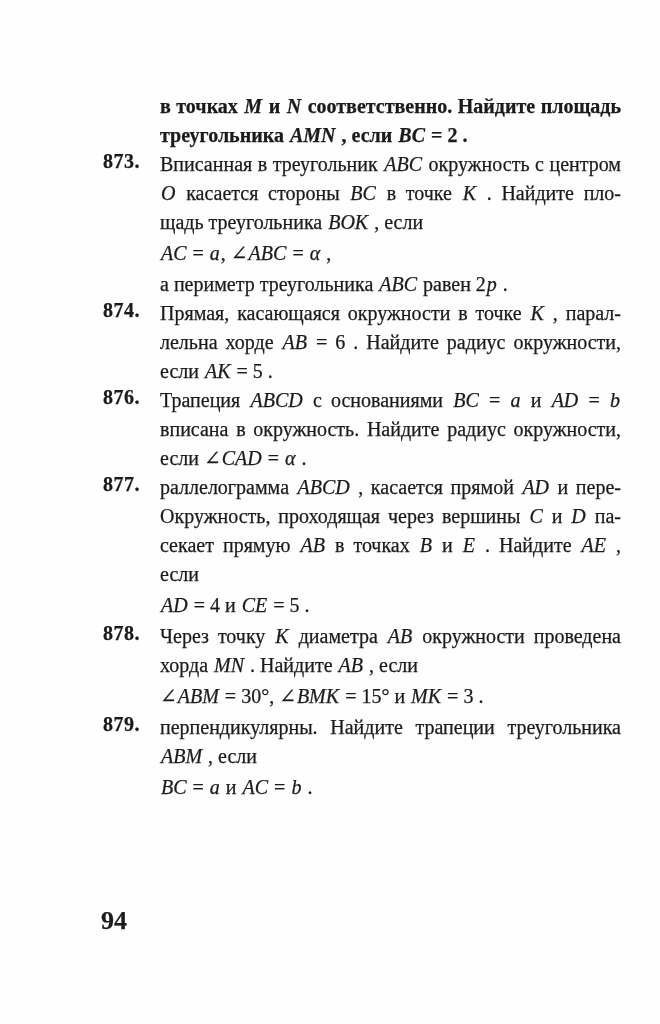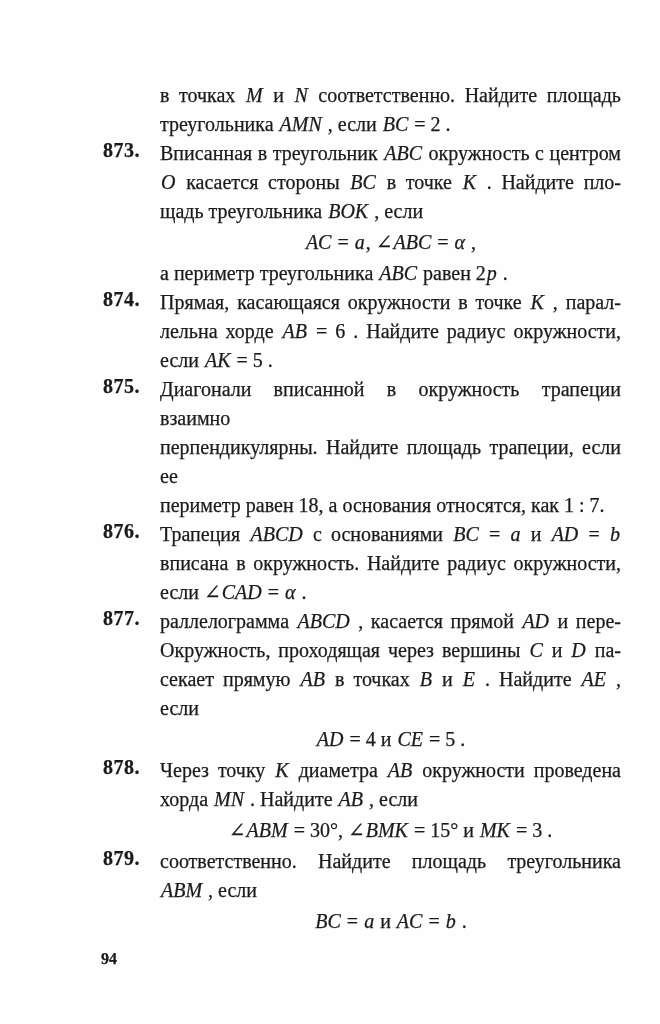--- a/index.html
+++ b/index.html
@@ -28,46 +28,44 @@
   .line {
     line-height: 29px;
     white-space: normal;
   }
   .just {
     text-align: justify;
     text-align-last: justify;
   }
   .formula {
     line-height: 29px;
-    text-align: center;
     margin: 2px 0 2px 0;
   }
   .problem {
     position: relative;
   }
-  .intro { margin-top: 5px; }
+  .intro { margin-top: 16px; font-weight: bold; }
   .pnum {
     position: absolute;
     left: -57px;
     top: 0;
     font-weight: 700;
     letter-spacing: 0.5px;
   }
   i {
     font-style: italic;
     font-family: "Liberation Serif", "DejaVu Serif", serif;
     padding: 0 1px;
   }
   .pagenum {
     position: absolute;
     left: 101px;
     top: 906px;
     font-weight: 700;
-    font-size: 16px;
-    margin-top: 44px;
+    font-size: 26px;
   }
 </style>
 </head>
 <body>
 
 <div class="sheet">
   <div class="text-col">
     <div class="intro" id="intro">
         <div class="line just">в точках <i>M</i> и <i>N</i> соответственно. Найдите площадь</div>
         <div class="line">треугольника <i>AMN</i> , если <i>BC</i> = 2 .</div>
@@ -81,26 +79,20 @@
           <div class="formula"><i>AC</i> = <i>a</i>, ∠<i>ABC</i> = <i>α</i> ,</div>
           <div class="line">а периметр треугольника <i>ABC</i> равен 2<i>p</i> .</div>
         </div>
         <div class="problem">
           <span class="pnum">874.</span>
           <div class="line just">Прямая, касающаяся окружности в точке <i>K</i> , парал-</div>
           <div class="line just">лельна хорде <i>AB</i> = 6 . Найдите радиус окружности,</div>
           <div class="line">если <i>AK</i> = 5 .</div>
         </div>
         <div class="problem">
-          <span class="pnum">875.</span>
-          <div class="line just">Диагонали вписанной в окружность трапеции взаимно</div>
-          <div class="line just">перпендикулярны. Найдите площадь трапеции, если ее</div>
-          <div class="line">периметр равен 18, а основания относятся, как 1 : 7.</div>
-        </div>
-        <div class="problem">
           <span class="pnum">876.</span>
           <div class="line just">Трапеция <i>ABCD</i> с основаниями <i>BC</i> = <i>a</i> и <i>AD</i> = <i>b</i></div>
           <div class="line just">вписана в окружность. Найдите радиус окружности,</div>
           <div class="line">если ∠<i>CAD</i> = <i>α</i> .</div>
         </div>
         <div class="problem">
           <span class="pnum">877.</span>
           <div class="line just">раллелограмма <i>ABCD</i> , касается прямой <i>AD</i> и пере-</div>
           <div class="line just">Окружность, проходящая через вершины <i>C</i> и <i>D</i> па-</div>
           <div class="line just">секает прямую <i>AB</i> в точках <i>B</i> и <i>E</i> . Найдите <i>AE</i> ,</div>
@@ -108,20 +100,20 @@
           <div class="formula"><i>AD</i> = 4 и <i>CE</i> = 5 .</div>
         </div>
         <div class="problem">
           <span class="pnum">878.</span>
           <div class="line just">Через точку <i>K</i> диаметра <i>AB</i> окружности проведена</div>
           <div class="line">хорда <i>MN</i> . Найдите <i>AB</i> , если</div>
           <div class="formula">∠<i>ABM</i> = 30°, ∠<i>BMK</i> = 15° и <i>MK</i> = 3 .</div>
         </div>
         <div class="problem">
           <span class="pnum">879.</span>
-          <div class="line just">соответственно. Найдите площадь треугольника</div>
+          <div class="line just">перпендикулярны. Найдите трапеции треугольника</div>
           <div class="line"><i>ABM</i> , если</div>
           <div class="formula"><i>BC</i> = <i>a</i> и <i>AC</i> = <i>b</i> .</div>
         </div>
       </div>
   </div>
   <div class="pagenum">94</div>
 </div>
 
 </body></html>

